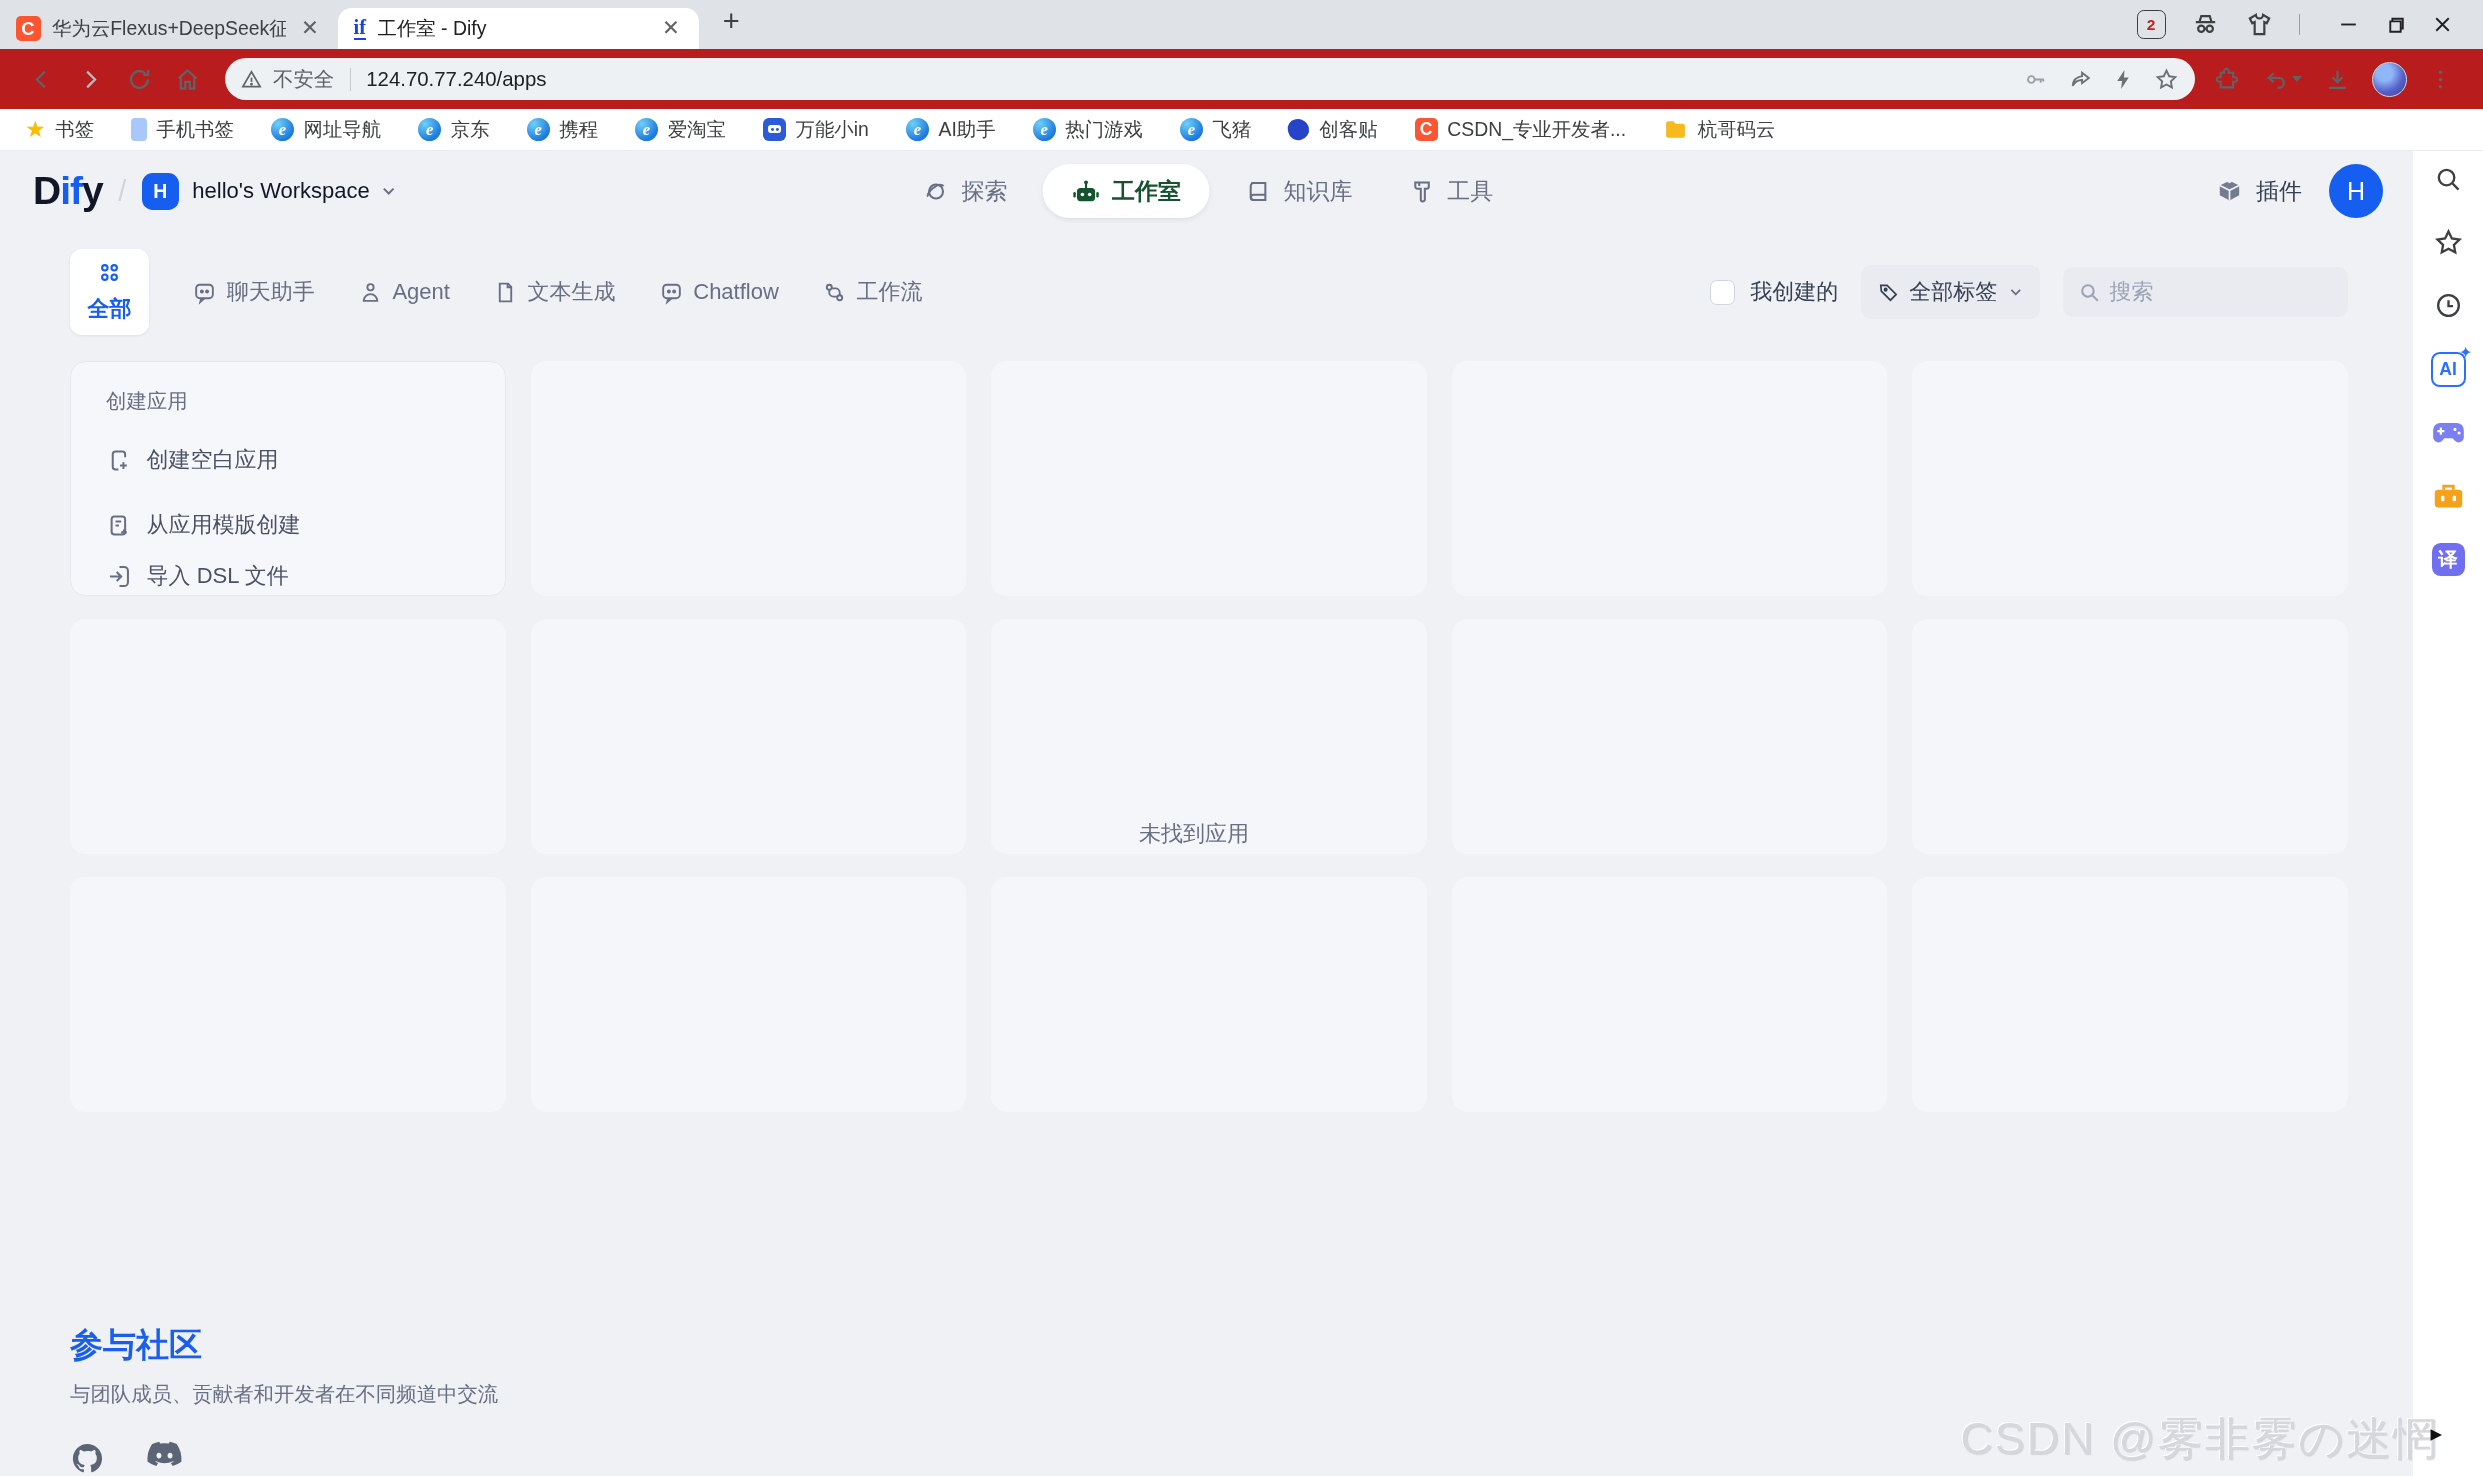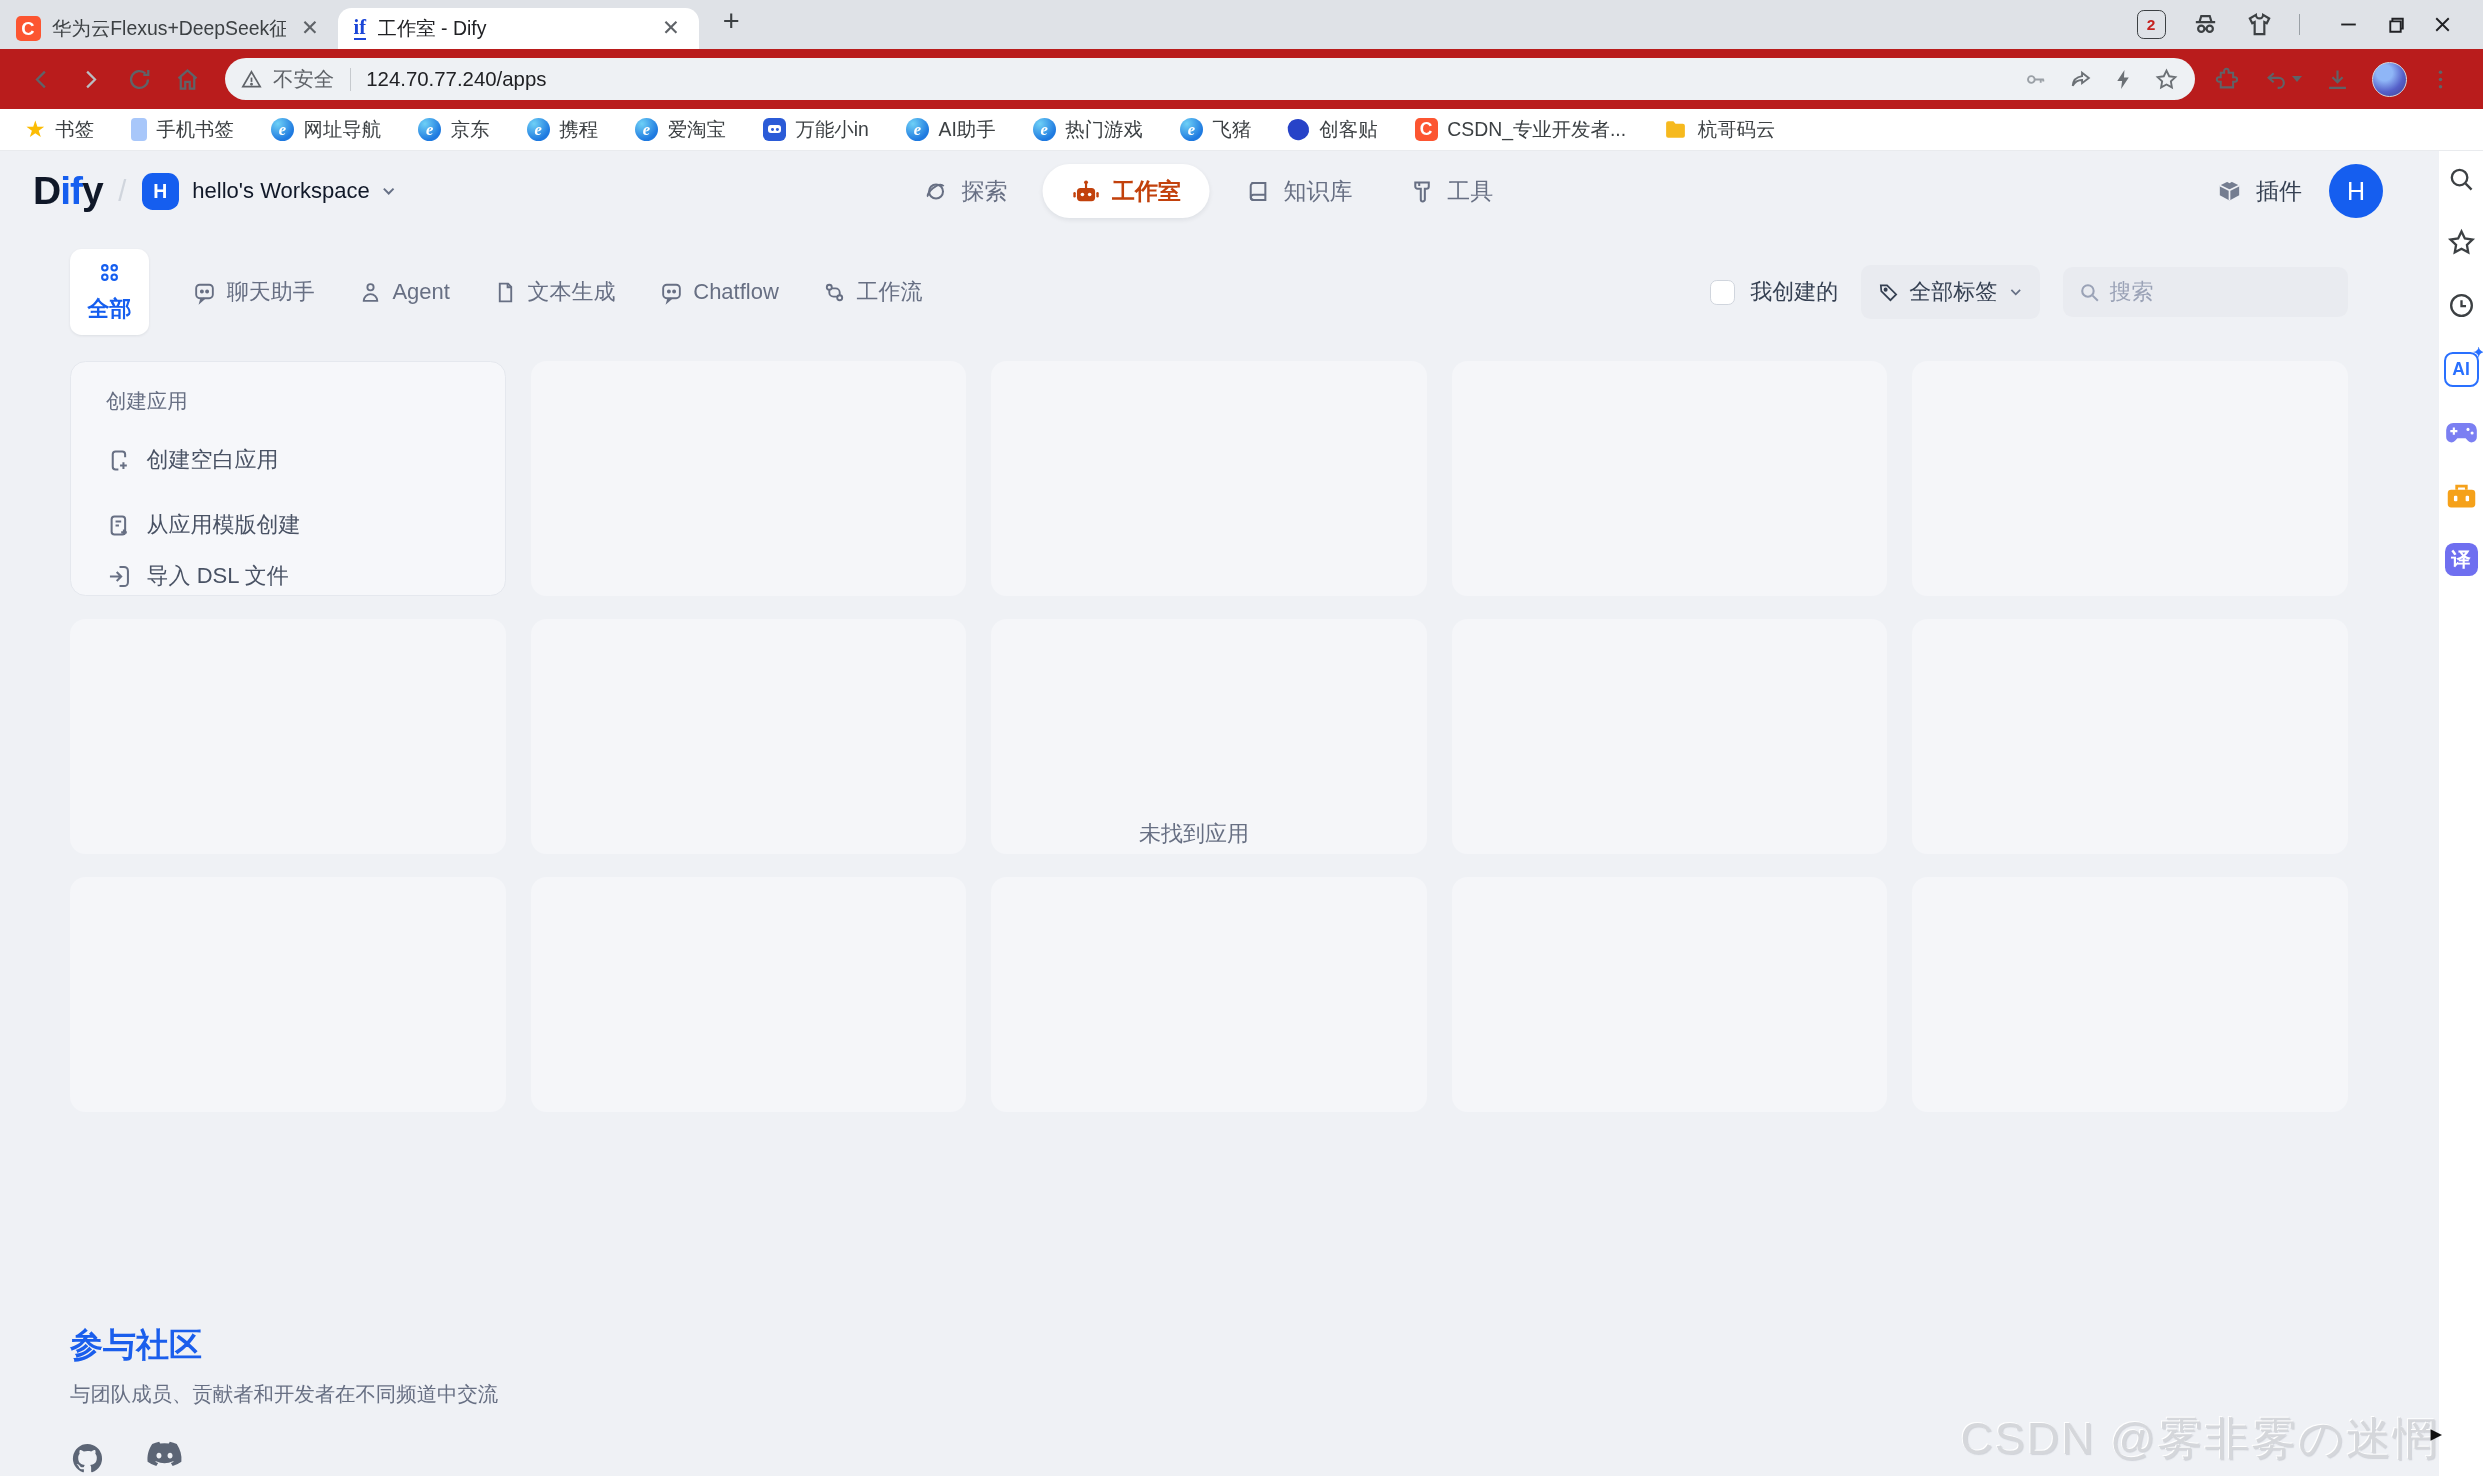--- a/index.html
+++ b/index.html
@@ -58,21 +58,21 @@
   .dify-header { position:absolute; top:0; left:0; right:0; height:80px; display:flex; align-items:center; padding:0 33px; }
   .dify-logo { font-size:39px; font-weight:bold; letter-spacing:-1px; color:#101828; cursor:pointer; }
   .dify-logo .blue { color:#155eef; }
   .crumb-sep { color:#d0d5dd; font-size:29px; margin:0 15.5px; font-weight:300; }
   .ws-badge { width:37px; height:37px; border-radius:10.7px; background:#155eef; color:#fff; font-weight:bold; font-size:19.4px; display:flex; align-items:center; justify-content:center; }
   .ws-name { font-size:22px; color:#101828; margin-left:13.6px; font-weight:500; }
   .ws-chevron { margin-left:9.7px; color:#667085; }
 
   .dify-nav { position:absolute; left:50%; transform:translateX(-50%); display:flex; align-items:center; gap:13.6px; }
   .nav-item { display:flex; align-items:center; gap:11.6px; font-size:23px; color:#676f83; padding:11.6px 21.3px; border-radius:969px; cursor:pointer; white-space:nowrap; }
-  .nav-item.active { background:#fff; color:#c2410c; font-weight:bold; box-shadow:0 1.9px 5.8px rgba(16,24,40,.08); padding:11.6px 29px; }
+  .nav-item.active { background:#fff; color:#14532d; font-weight:bold; box-shadow:0 1.9px 5.8px rgba(16,24,40,.08); padding:11.6px 29px; }
 
   .header-right { margin-left:auto; display:flex; align-items:center; gap:27px; }
   .plugins-btn { display:flex; align-items:center; gap:11.6px; font-size:23px; color:#354052; cursor:pointer; }
   .user-avatar { width:54px; height:54px; border-radius:50%; background:#155eef; color:#fff; font-size:25px; font-weight:500; display:flex; align-items:center; justify-content:center; cursor:pointer; }
 
   .filter-row { position:absolute; top:115px; left:70px; right:68px; height:52px; display:flex; align-items:center; }
   .app-tabs { display:flex; align-items:center; gap:43px; }
   .app-tab { display:flex; align-items:center; gap:9.7px; font-size:22px; color:#676f83; cursor:pointer; white-space:nowrap; }
   .app-tab.active { background:#fff; color:#155eef; font-weight:bold; border-radius:11.6px; padding:10.7px 17.5px; box-shadow:0 1px 2.9px rgba(16,24,40,.08);flex-direction:column; }
   .filter-right { margin-left:auto; display:flex; align-items:center; gap:23px; }
@@ -92,21 +92,21 @@
   .create-item.gap-top { margin-top:13.6px; }
 
   .empty-state { position:absolute; left:1139px; top:668px; font-size:22px; color:#676f83; }
 
   .community { position:absolute; left:70px; top:1172px; }
   .community-title { font-size:33px; font-weight:bold; color:#1a5eec; }
   .community-sub { font-size:20.4px; color:#676f83; margin-top:11.6px; }
   .community-icons { display:flex; gap:41px; margin-top:33px; color:#5c6575; }
 
   
-  .sidepanel { position:absolute; right:0; top:0; width:44px; height:100%; background:#fff; display:flex; flex-direction:column; align-items:center; padding-top:11.6px; gap:30px;margin-left:14px; }
+  .sidepanel { position:absolute; right:0; top:0; width:70px; height:100%; background:#fff; display:flex; flex-direction:column; align-items:center; padding-top:11.6px; gap:30px;margin-left:14px; }
   .sp-ico { width:33px; height:33px; display:flex; align-items:center; justify-content:center; color:#3c4043; cursor:pointer; flex:none; }
   .sp-ai { width:35px; height:35px; border:2.9px solid #2970ff; border-radius:8.7px; color:#2970ff; font-weight:bold; font-size:17.5px; display:flex; align-items:center; justify-content:center; position:relative; }
   .sp-ai:after { content:"✦"; position:absolute; right:-7.8px; top:-9.7px; font-size:13.6px; }
   .sp-translate { width:33px; height:33px; border-radius:8.7px; background:#6f6ff0; color:#fff; font-size:19.4px; font-weight:bold; display:flex; align-items:center; justify-content:center; }
 
   .watermark { position:absolute; right:43px; top:1258px; font-size:45px; color:#d5d7db; letter-spacing:1.9px; text-shadow:-1px -1px 0 rgba(255,255,255,.95), 1px 1px 1px rgba(120,125,135,.25); white-space:nowrap; z-index:5; }
   .cursor-glyph { position:absolute; right:41px; top:1269px; z-index:6; color:#111; font-size:23px; }
 
   svg { display:block; }
 </style>

